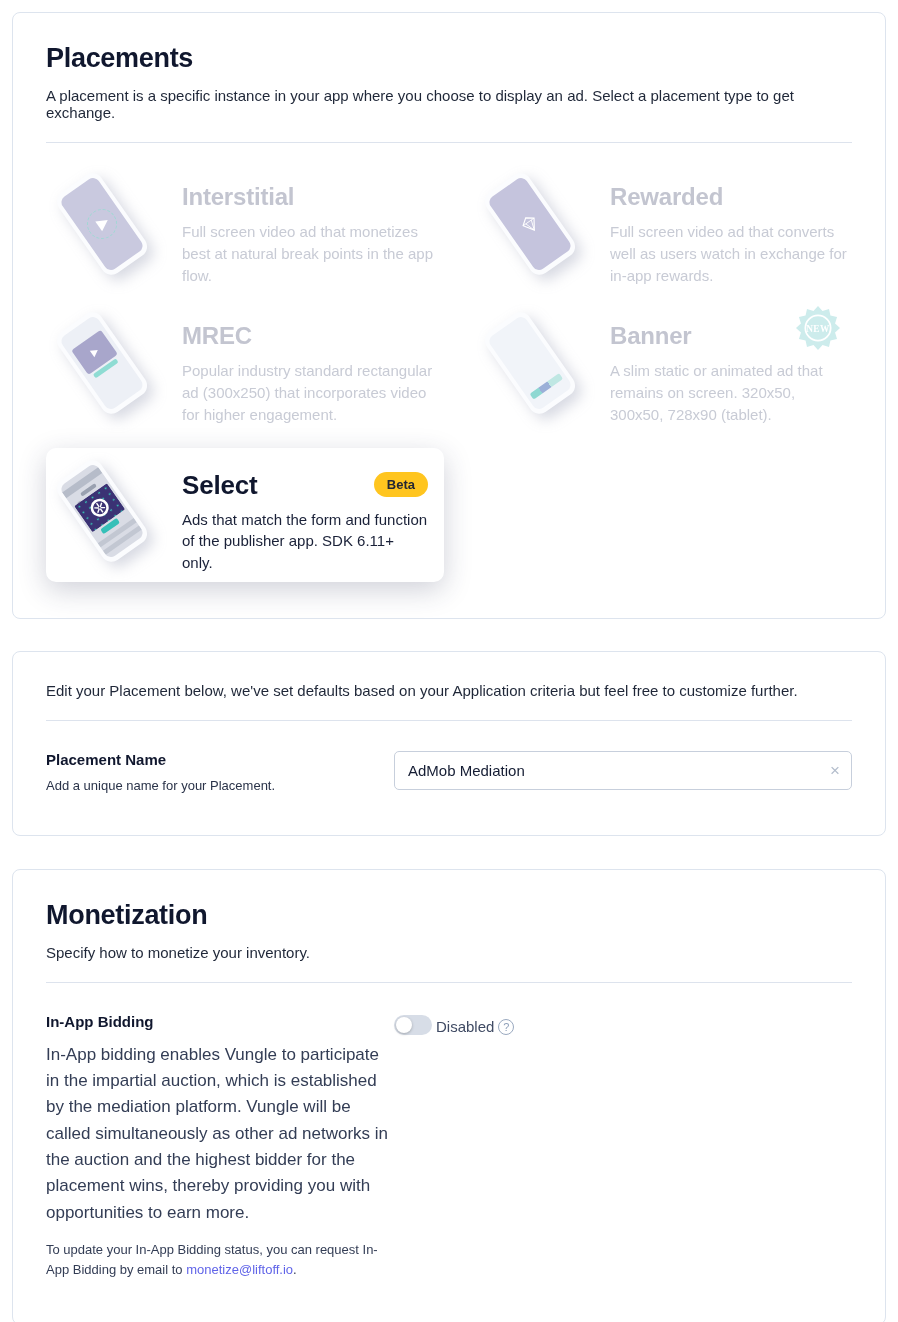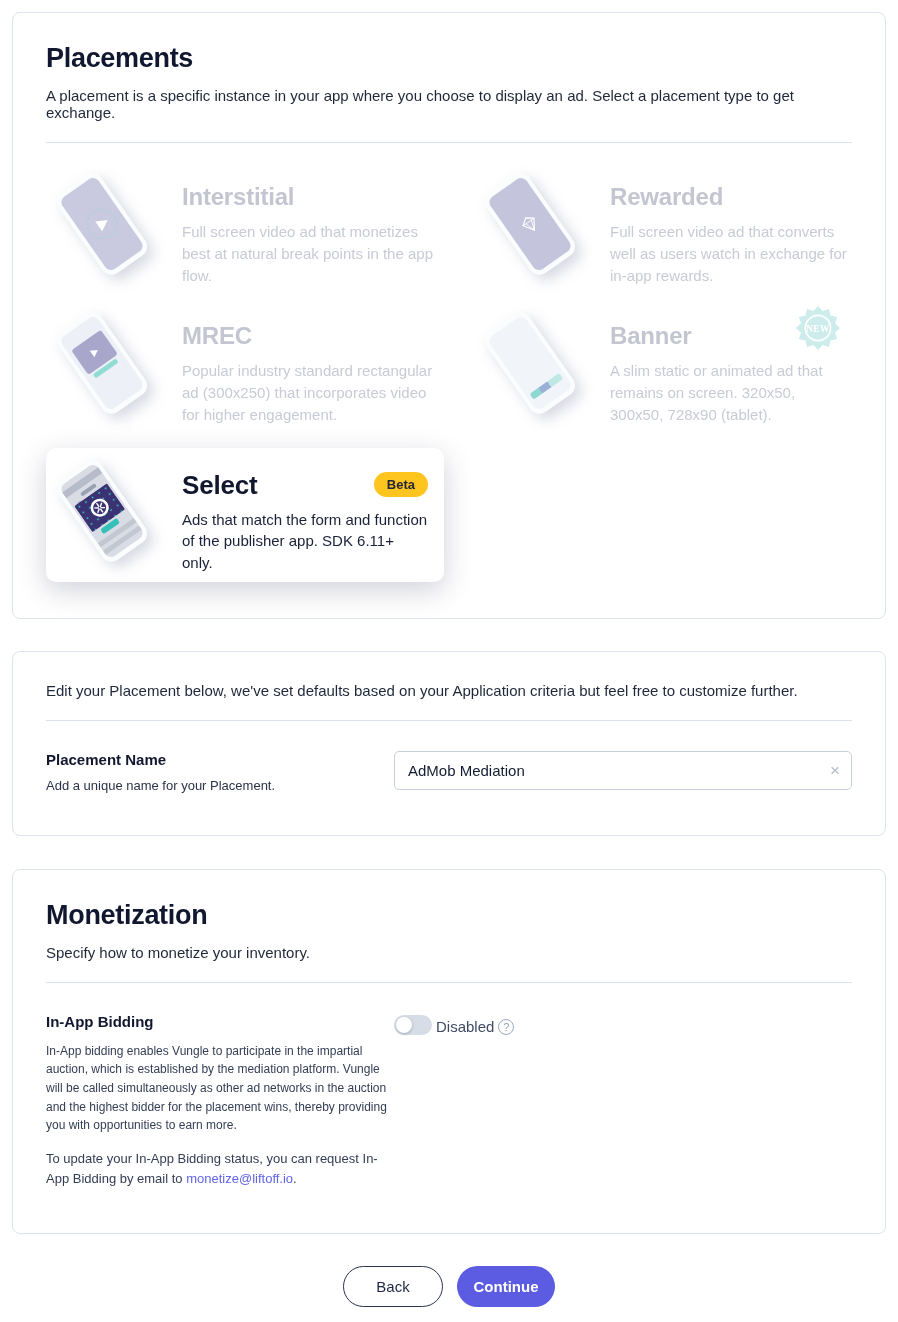--- a/index.html
+++ b/index.html
@@ -83,21 +83,21 @@
   .field-label { font-size:15px; font-weight:bold; color:#10172e; margin:0 0 10px; }
   .field-helper { font-size:13px; color:#2a3349; margin:0; }
   .field-right { flex:1; }
   .input-wrap { position:relative; }
   .text-input { width:100%; height:39px; border:1px solid #c7cfdc; border-radius:5px;
     padding:0 56px 0 13px; font-size:15px; color:#141c33; outline:none;
     font-family:"Liberation Sans", sans-serif; background:#fff; }
   .clear-x { position:absolute; right:12px; top:50%; transform:translateY(-50%);
     color:#b3bdcc; font-size:17px; cursor:pointer; line-height:1; }
 
-  .bidding-desc { font-size:12px; line-height:1.55; color:#333d55; margin:12px 0 0;
+  .bidding-desc { font-size:17px; line-height:1.55; color:#333d55; margin:12px 0 0;
     max-width:352px; }
   .bidding-note { font-size:13px; line-height:1.55; color:#333d55; margin:14px 0 0;
     max-width:352px; }
   .email-link { color:#6064e8; text-decoration:none; cursor:pointer; }
 
   .toggle-row { display:flex; align-items:flex-end; gap:4px; padding-top:2px; }
   .toggle { width:38px; height:20px; border-radius:10px; background:#d7dde7;
     position:relative; cursor:pointer; flex:none; }
   .knob { position:absolute; left:2px; top:2px; width:16px; height:16px;
     border-radius:50%; background:#fff; box-shadow:0 1px 3px rgba(0,0,0,.25); }

